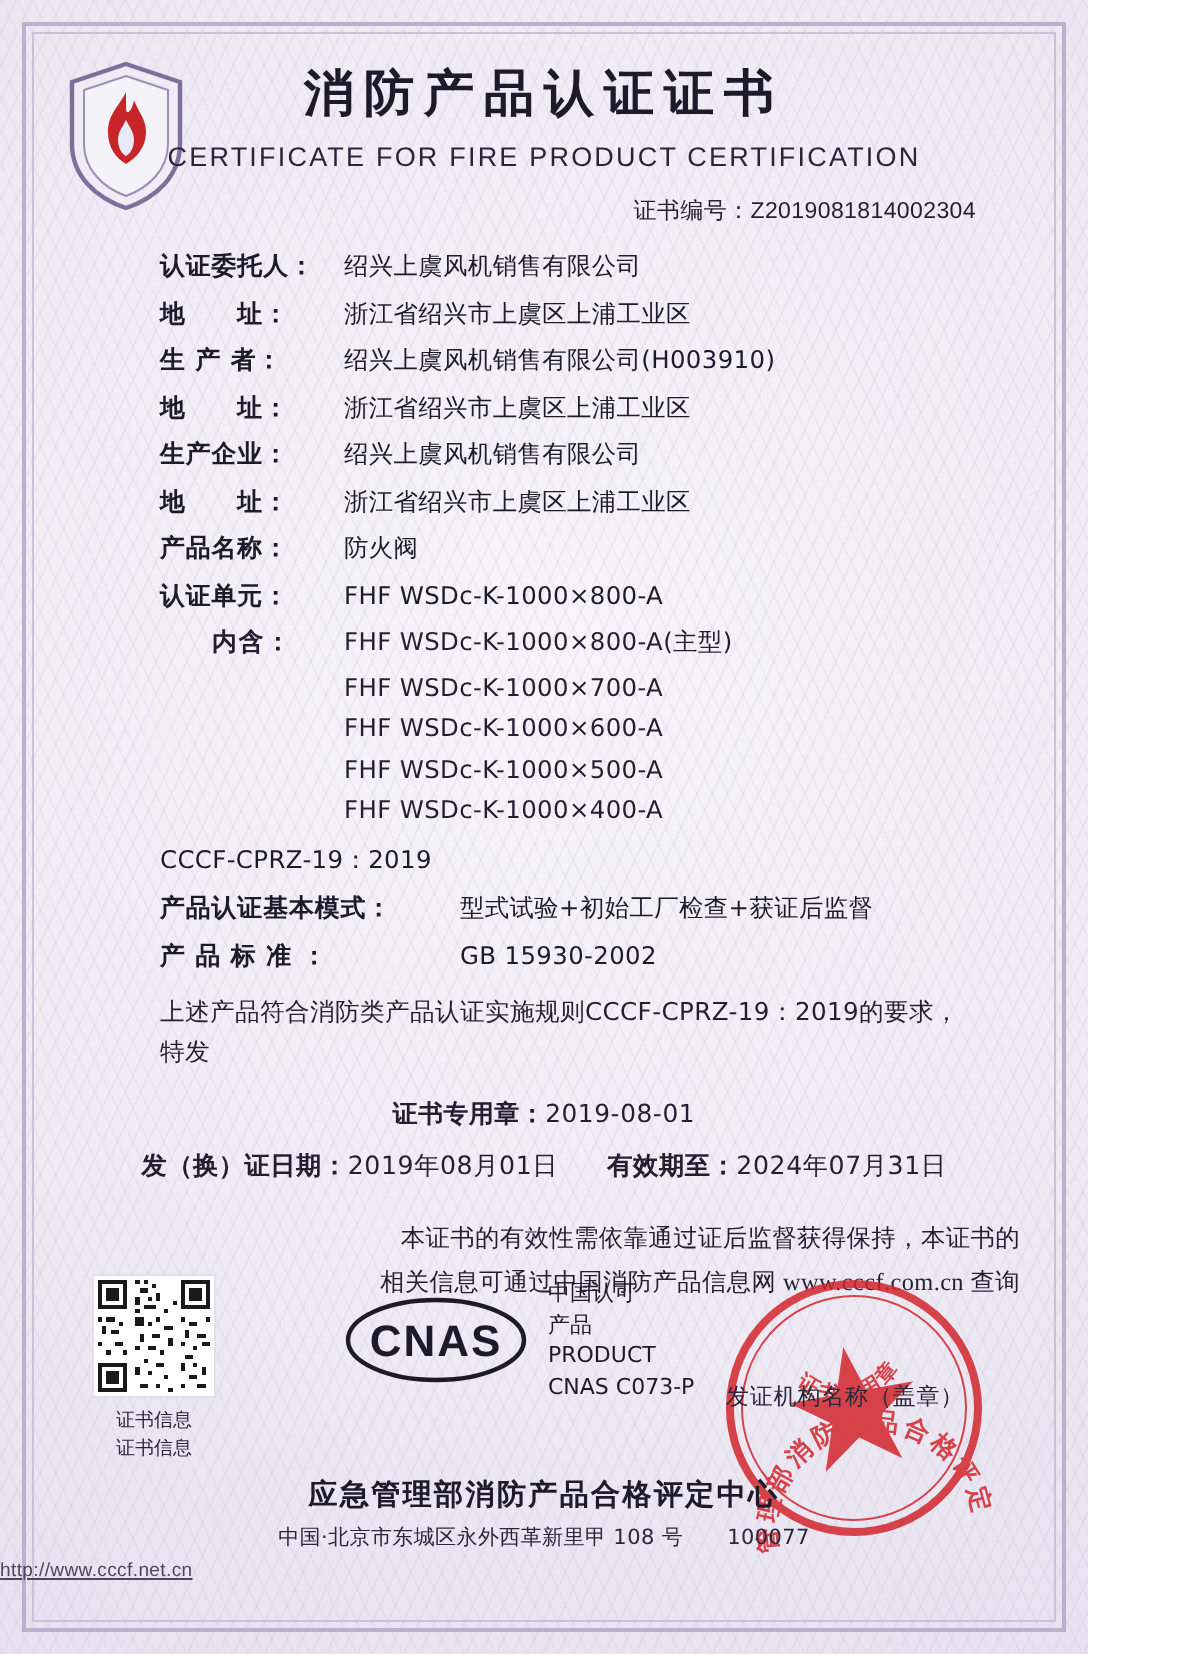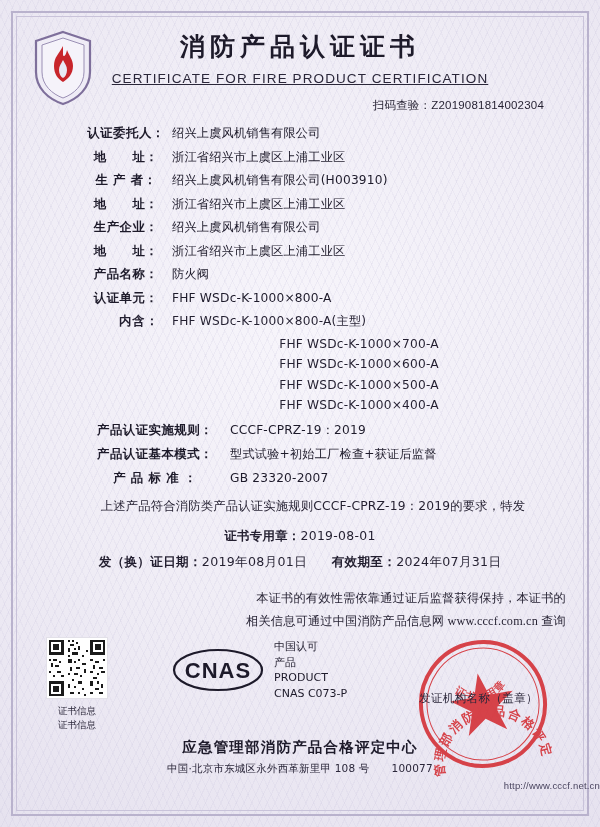--- a/index.html
+++ b/index.html
@@ -7,21 +7,21 @@
     padding: 0;
   }
   body {
     width: 600px;
     height: 827px;
     font-family: "Liberation Sans", sans-serif;
     background: #ffffff;
   }
   .page {
     position: relative;
-    width: 600px;
+    width: 544px;
     height: 827px;
     box-sizing: border-box;
     background:
       repeating-linear-gradient(115deg, rgba(190,185,215,0.16) 0 1px, rgba(255,255,255,0) 1px 7px),
       repeating-linear-gradient(65deg, rgba(190,185,215,0.13) 0 1px, rgba(255,255,255,0) 1px 7px),
       radial-gradient(circle at 50% 40%, #f7f5fb 0%, #efecf5 55%, #e6e2ef 100%);
     overflow: hidden;
   }
   .border-outer {
     position: absolute;
@@ -62,35 +62,33 @@
     font-weight: bold;
     letter-spacing: 5px;
     color: #1d1a2a;
     margin-bottom: 8px;
   }
   .title-en {
     font-size: 13.5px;
     letter-spacing: 1.1px;
     color: #2a2639;
     margin-bottom: 12px;
-    text-decoration: underline;
   }
   .cert-no {
     text-align: right;
     font-size: 11.5px;
     padding-right: 22px;
     margin-bottom: 12px;
     letter-spacing: 0.2px;
   }
 
   
   .fields {
     padding-left: 46px;
     padding-right: 20px;
-    text-align: center;
   }
   .row {
     display: flex;
     align-items: baseline;
     margin-bottom: 6.5px;
     font-size: 12.4px;
   }
   .label {
     font-family: "DejaVu Sans", "Liberation Sans", sans-serif;
     font-weight: bold;
@@ -258,24 +256,25 @@
     font-family: "DejaVu Sans", "Liberation Sans", sans-serif;
     font-size: 10.5px;
     color: #2a2639;
     letter-spacing: 0.2px;
   }
   .addr .zip { margin-left: 22px; }
   .url {
     position: absolute;
     left: 0; right: 0;
     bottom: 10px;
-    text-align: right;
+    text-align: left;
     font-size: 9.5px;
     color: #4b4660;
     letter-spacing: 0.2px;
+    text-decoration: underline;
   }
 </style>
 </head>
 <body>
 
 <div class="page">
   <div class="border-outer"></div>
   <div class="border-inner"></div>
 
   <div class="emblem">
@@ -286,21 +285,21 @@
       <path d="M31 30 C29 34 27 36 27 40 C27 44 29 47 31 48 C33 47 35 44 35 40 C35 36 33 34 31 30 Z" fill="#e8eaf5"></path>
     </svg>
   </div>
 
   <div class="content">
 
     <div class="header">
       <div class="title-cn">消防产品认证证书</div>
       <div class="title-en">CERTIFICATE FOR FIRE PRODUCT CERTIFICATION</div>
     </div>
-    <div class="cert-no">扫码查验：Z2019081814002304</div>
+    <div class="cert-no">证书编号：Z2019081814002304</div>
 
     <div class="fields">
       <div class="row">
         <div class="label">认证委托人：</div>
         <div class="value">绍兴上虞风机销售有限公司</div>
       </div>
       <div class="row">
         <div class="label">地　　址：</div>
         <div class="value">浙江省绍兴市上虞区上浦工业区</div>
       </div>
@@ -334,30 +333,29 @@
         <div class="sub-value">FHF  WSDc-K-1000×800-A(主型)</div>
       </div>
       <div class="model-line">FHF  WSDc-K-1000×700-A</div>
       <div class="model-line">FHF  WSDc-K-1000×600-A</div>
       <div class="model-line">FHF  WSDc-K-1000×500-A</div>
       <div class="model-line">FHF  WSDc-K-1000×400-A</div>
     </div>
 
     <div class="fields rule-rows">
       <div class="row">
-        <div class="label" style="width:150px;flex:0 0 150px">产品认证实施规则：</div>
         <div class="value">CCCF-CPRZ-19：2019</div>
       </div>
       <div class="row">
         <div class="label" style="width:150px;flex:0 0 150px">产品认证基本模式：</div>
         <div class="value">型式试验+初始工厂检查+获证后监督</div>
       </div>
       <div class="row">
         <div class="label" style="width:150px;flex:0 0 150px">产 品 标 准 ：</div>
-        <div class="value">GB 23320-2007</div>
+        <div class="value">GB 15930-2002</div>
       </div>
 
       <div class="statement">
         <div>上述产品符合消防类产品认证实施规则CCCF-CPRZ-19：2019的要求，特发</div>
       </div>
     </div>
 
     <div class="dates">
       <div class="date-line1">
         <b>证书专用章：</b><span>2019-08-01</span>

